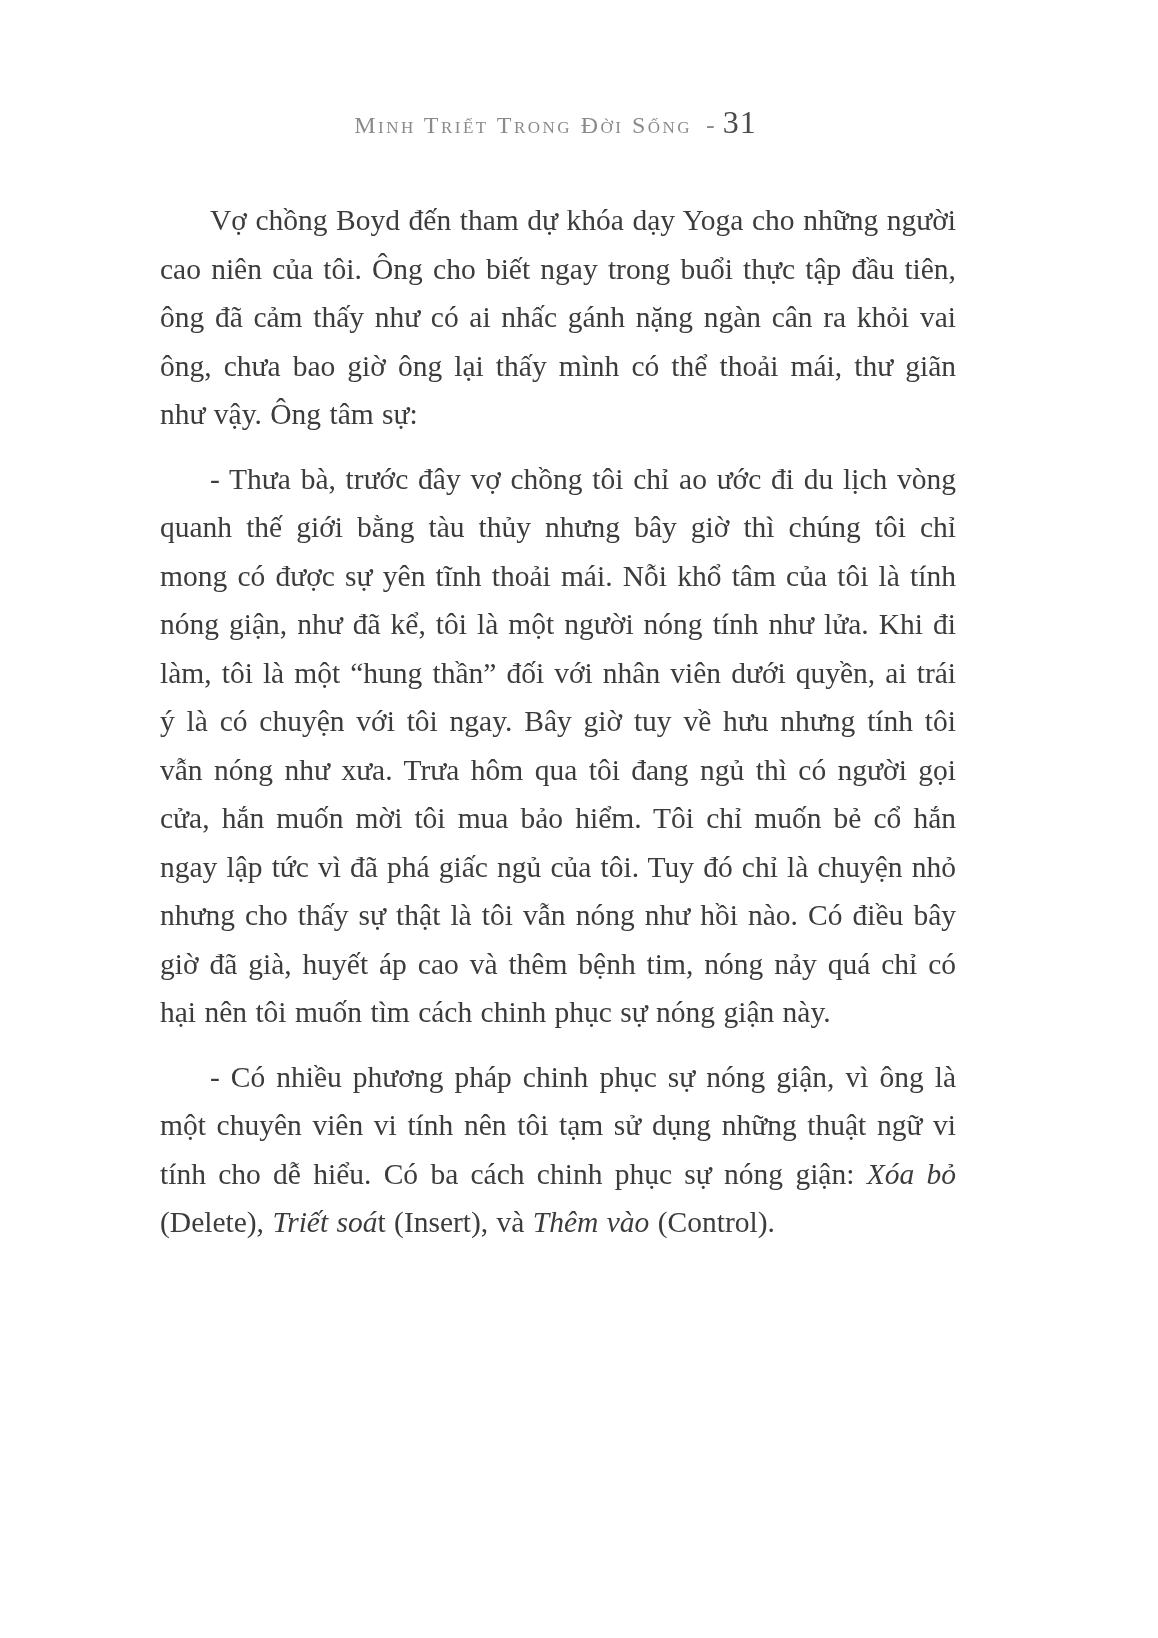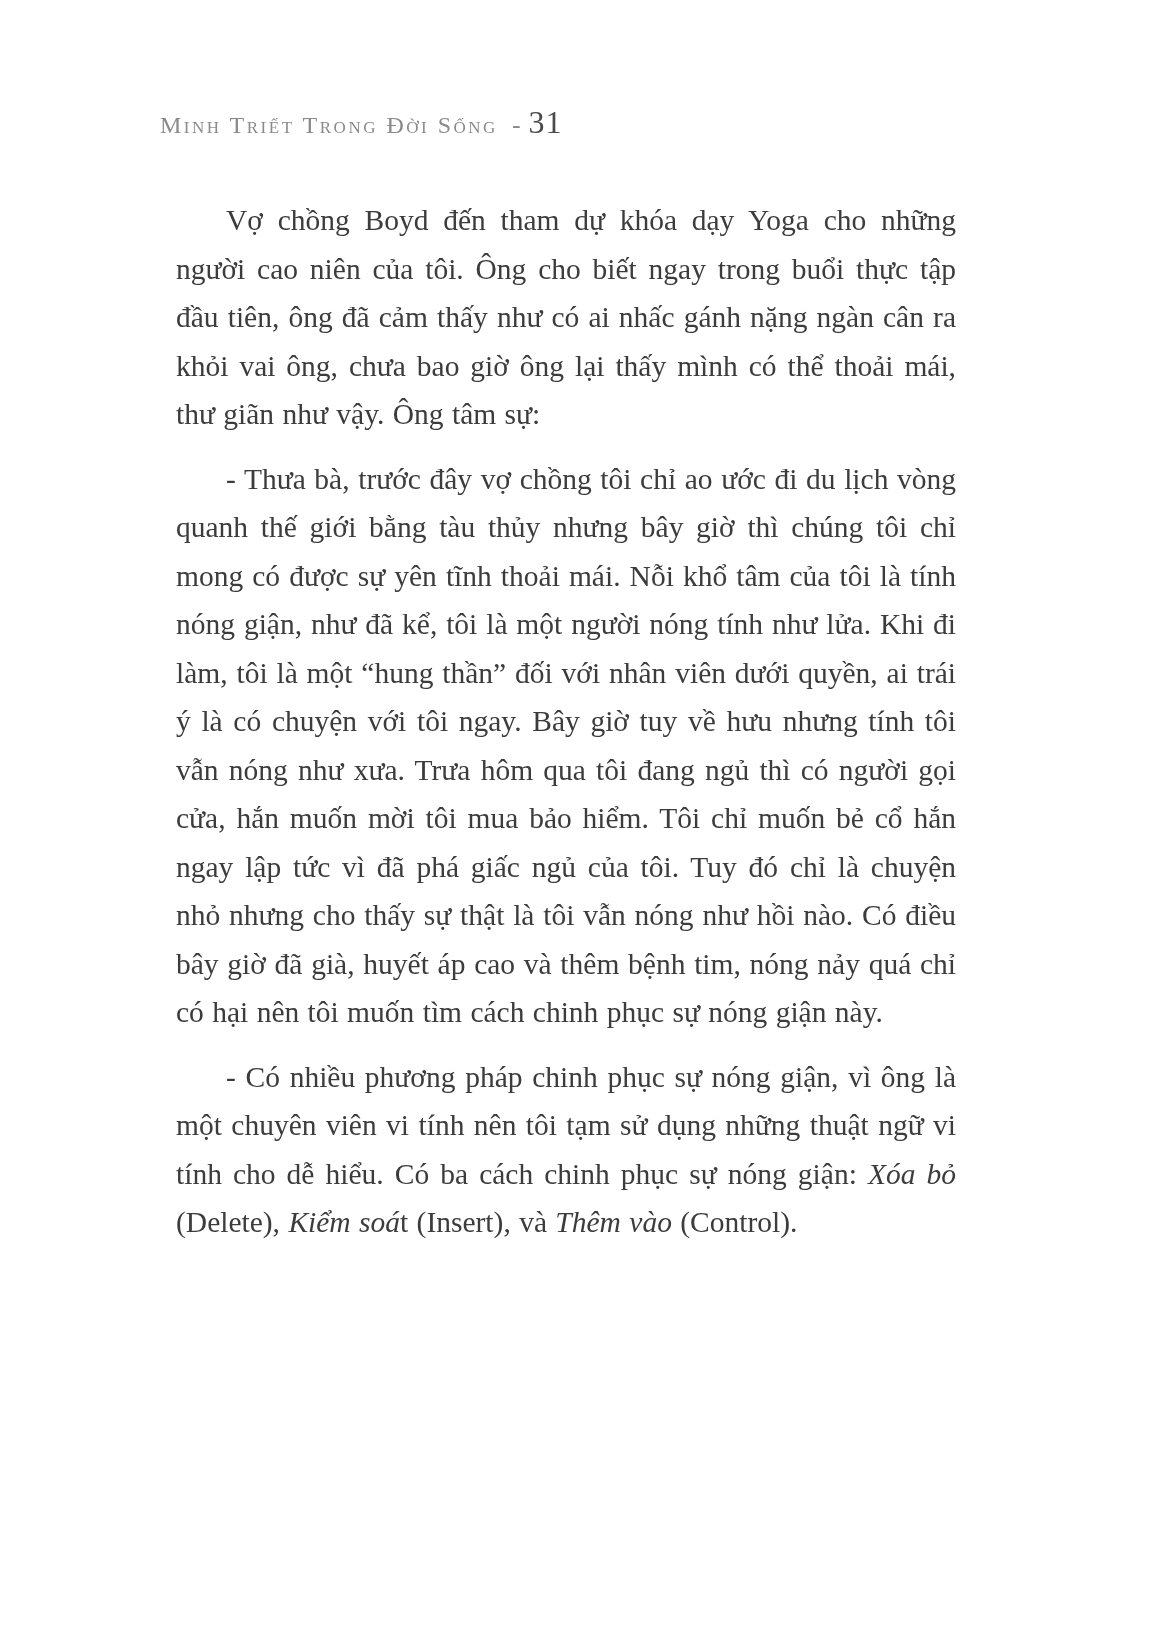--- a/index.html
+++ b/index.html
@@ -15,21 +15,21 @@
     font-family: "Liberation Serif", "DejaVu Serif", serif;
     color: #3c3c3c;
     overflow: hidden;
     box-sizing: border-box;
   }
   .page-header {
     position: absolute;
     top: 104px;
     left: 160px;
     right: 207px;
-    text-align: left;
+    text-align: center;
     white-space: nowrap;
   }
   .running-title {
     font-variant: small-caps;
     letter-spacing: 2.5px;
     font-size: 24px;
     color: #8a8a8a;
   }
   .page-sep {
     font-size: 26px;
@@ -45,35 +45,35 @@
     position: absolute;
     top: 196px;
     left: 160px;
     width: 796px;
     font-size: 29.5px;
     line-height: 48.5px;
     text-align: justify;
     color: #3c3c3c;
   }
   .page-body p {
-    margin: 0 0 16px 16px;
+    margin: 0 0 16px 0;
     text-indent: 50px;
     word-spacing: 1px;
   }
   .page-body em {
     font-style: italic;
   }
 </style>
 </head>
 <body>
 
 <div class="page">
   <div class="page-header">
     <span class="running-title">Minh Triết Trong Đời Sống</span>
     <span class="page-sep">-</span>
     <span class="page-number">31</span>
   </div>
   <div class="page-body">
       <p><span>Vợ chồng Boyd đến tham dự khóa dạy Yoga cho những người cao niên của tôi. Ông cho biết ngay trong buổi thực tập đầu tiên, ông đã cảm thấy như có ai nhấc gánh nặng ngàn cân ra khỏi vai ông, chưa bao giờ ông lại thấy mình có thể thoải mái, thư giãn như vậy. Ông tâm sự:</span></p>
       <p><span>- Thưa bà, trước đây vợ chồng tôi chỉ ao ước đi du lịch vòng quanh thế giới bằng tàu thủy nhưng bây giờ thì chúng tôi chỉ mong có được sự yên tĩnh thoải mái. Nỗi khổ tâm của tôi là tính nóng giận, như đã kể, tôi là một người nóng tính như lửa. Khi đi làm, tôi là một “hung thần” đối với nhân viên dưới quyền, ai trái ý là có chuyện với tôi ngay. Bây giờ tuy về hưu nhưng tính tôi vẫn nóng như xưa. Trưa hôm qua tôi đang ngủ thì có người gọi cửa, hắn muốn mời tôi mua bảo hiểm. Tôi chỉ muốn bẻ cổ hắn ngay lập tức vì đã phá giấc ngủ của tôi. Tuy đó chỉ là chuyện nhỏ nhưng cho thấy sự thật là tôi vẫn nóng như hồi nào. Có điều bây giờ đã già, huyết áp cao và thêm bệnh tim, nóng nảy quá chỉ có hại nên tôi muốn tìm cách chinh phục sự nóng giận này.</span></p>
-      <p><span>- Có nhiều phương pháp chinh phục sự nóng giận, vì ông là một chuyên viên vi tính nên tôi tạm sử dụng những thuật ngữ vi tính cho dễ hiểu. Có ba cách chinh phục sự nóng giận: </span><em>Xóa bỏ</em><span> (Delete), </span><em>Kiểm soá</em><span>t (Insert), và </span><em>Thêm vào</em><span> (Control).</span></p>
+      <p><span>- Có nhiều phương pháp chinh phục sự nóng giận, vì ông là một chuyên viên vi tính nên tôi tạm sử dụng những thuật ngữ vi tính cho dễ hiểu. Có ba cách chinh phục sự nóng giận: </span><em>Xóa bỏ</em><span> (Delete), </span><em>Triết soá</em><span>t (Insert), và </span><em>Thêm vào</em><span> (Control).</span></p>
     </div>
 </div>
 
 </body></html>

